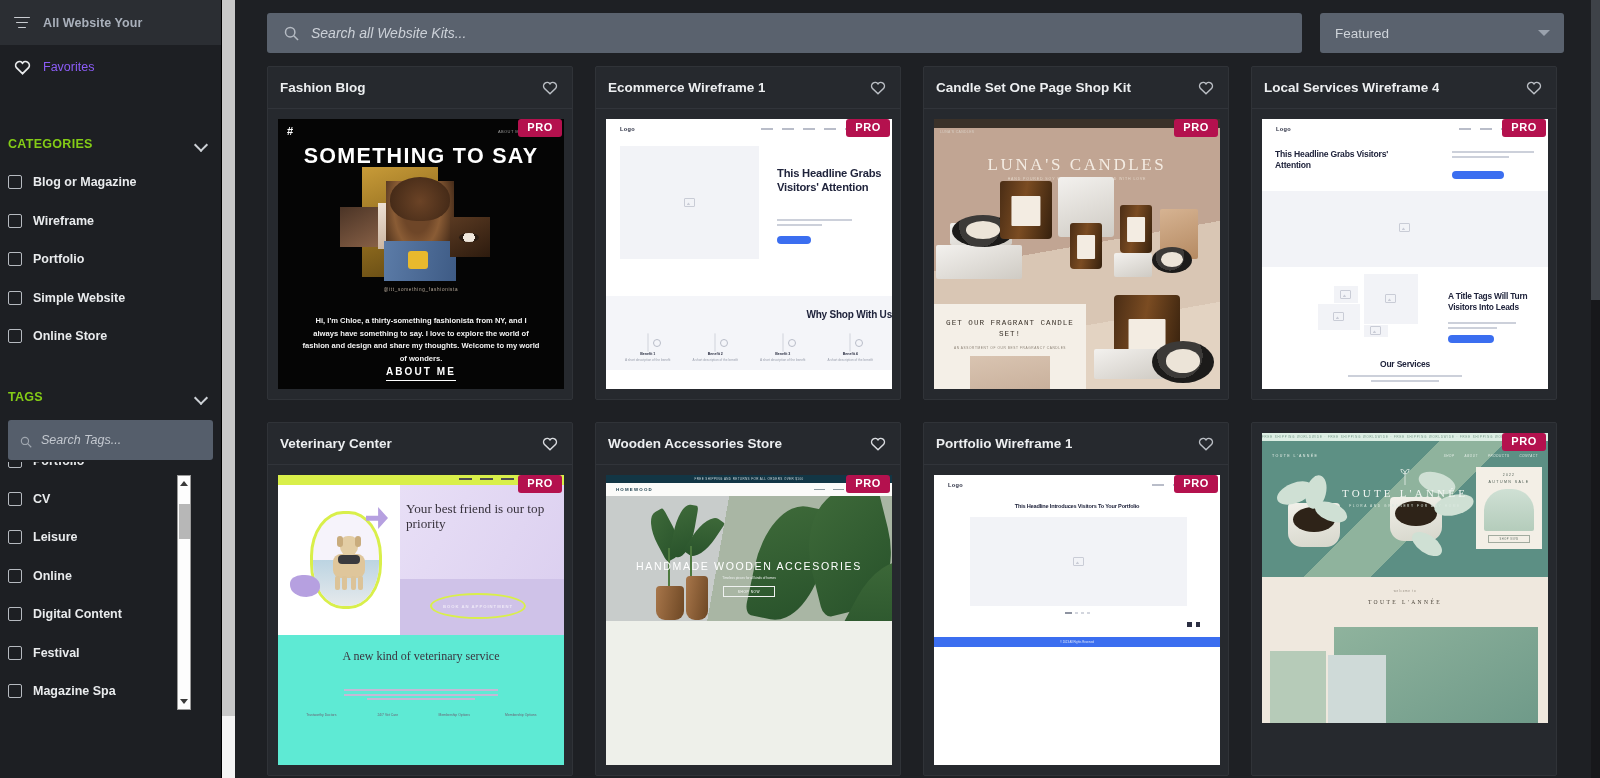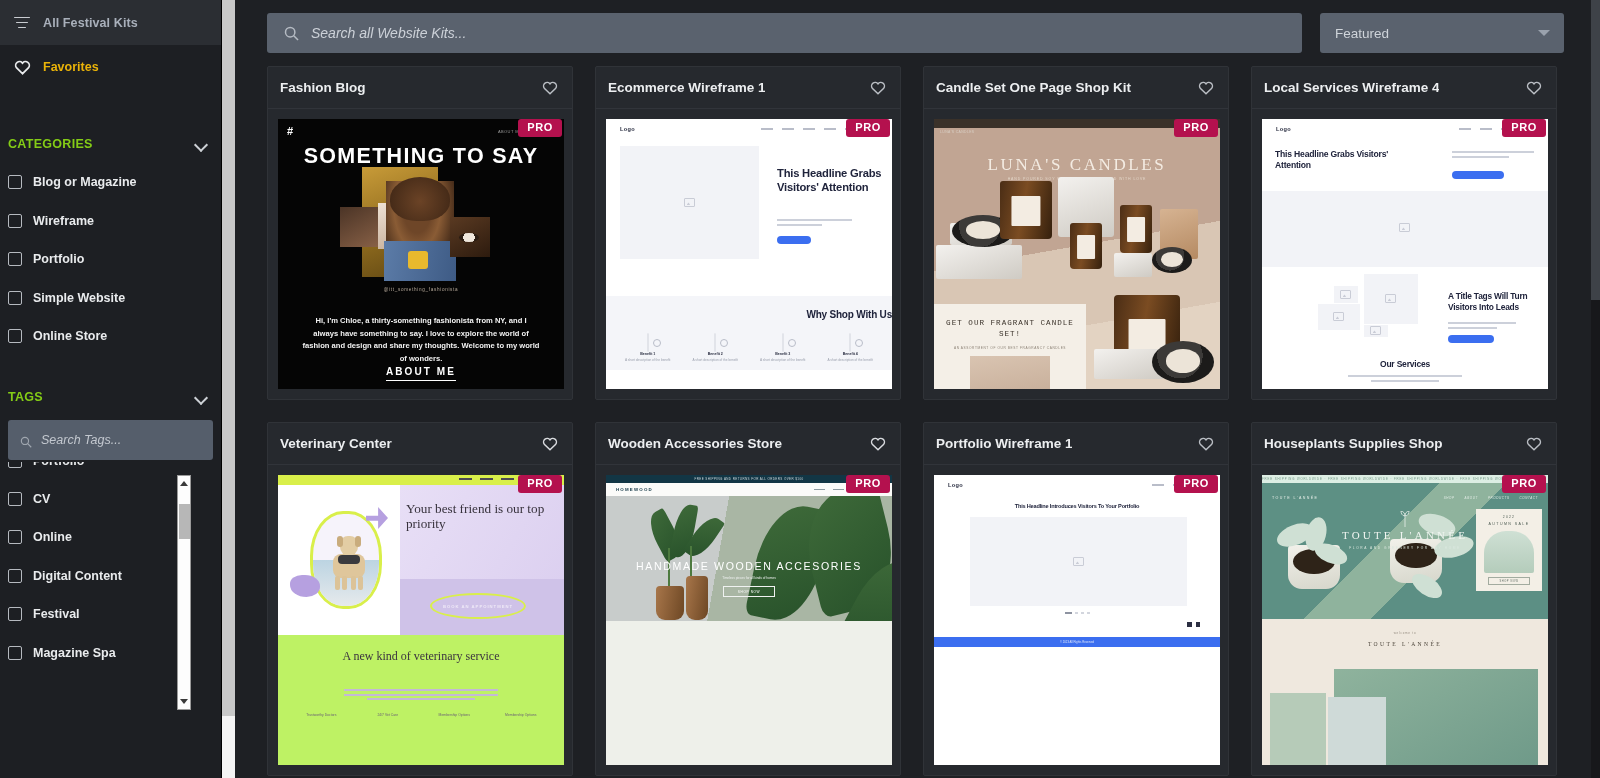--- a/index.html
+++ b/index.html
@@ -32,21 +32,21 @@
   .filter-icon i:nth-child(1) { width: 16px; }
   .filter-icon i:nth-child(2) { width: 12px; }
   .filter-icon i:nth-child(3) { width: 8px; }
   .sb-top-label { font-size: 12.5px; font-weight: bold; color: #a9b0bb; letter-spacing: .1px; }
 
   .sb-fav {
     height: 44px; display: flex; align-items: center;
     padding: 0 14px; gap: 12px; cursor: pointer;
   }
   .heart-sb { width: 17px; height: 16px; flex: 0 0 17px; }
-  .sb-fav-label { font-size: 12.5px; font-weight: bold; color: #eab308; }
+  .sb-fav-label { font-size: 12.5px; font-weight: normal; color: #8b5cf6; }
 
   .sb-section {
     display: flex; align-items: center; justify-content: space-between;
     padding: 0 13px 0 8px;
     height: 38px; cursor: pointer;
   }
   .sb-section-title { font-size: 12.5px; font-weight: bold; color: #84cc16; letter-spacing: .3px; }
   .chev { width: 13px; height: 8px; position: relative; }
   .chev::before {
     content: ""; position: absolute; left: 1px; top: 0px;
@@ -279,21 +279,21 @@
   .vt-dog .bd { position: absolute; left: 4px; top: 22px; width: 32px; height: 24px; border-radius: 8px; background: #dfc69b; }
   .vt-dog .hd { position: absolute; left: 11px; top: 4px; width: 18px; height: 20px; border-radius: 8px 8px 9px 9px; background: #e3cda4; }
   .vt-dog .e1,.vt-dog .e2 { position: absolute; top: 4px; width: 6px; height: 11px; border-radius: 4px; background: #c9ac7d; }
   .vt-dog .e1 { left: 8px; } .vt-dog .e2 { left: 26px; }
   .vt-dog .lg1,.vt-dog .lg2,.vt-dog .lg3,.vt-dog .lg4 { position: absolute; top: 44px; width: 5px; height: 14px; background: #dcc398; border-radius: 2px; }
   .vt-dog .lg1{left:6px}.vt-dog .lg2{left:13px}.vt-dog .lg3{left:22px}.vt-dog .lg4{left:29px}
   .vt-dog .hn { position: absolute; left: 9px; top: 23px; width: 22px; height: 9px; border-radius: 4px; background: #3a3a3e; }
   .vt-arrow { position: absolute; left: 88px; top: 32px; width: 22px; height: 22px; background: #b6a0e0;
               clip-path: polygon(0 40%,55% 40%,55% 0,100% 50%,55% 100%,55% 62%,0 62%); }
   .vt-splat { position: absolute; left: 12px; top: 100px; width: 30px; height: 22px; border-radius: 40% 50% 45% 55%; background: #b6a0e0; }
-  .vt-bot { position: absolute; left: 0; right: 0; top: 160px; bottom: 0; background: #bef264; }
+  .vt-bot { position: absolute; left: 0; right: 0; top: 160px; bottom: 0; background: #5eead4; }
   .vt-b-h { position: absolute; left: 0; right: 0; top: 14px; text-align: center; color: #3b343f;
             font-family: "Liberation Serif", serif; font-size: 12px; line-height: 1.25; }
   .vt-b-p { position: absolute; left: 66px; right: 66px; top: 54px; }
   .vt-b-p i { display: block; height: 2px; background: #c4b9d6; margin-bottom: 2.6px; }
   .vt-icons { position: absolute; left: 0; right: 0; top: 78px; display: flex; justify-content: space-around; padding: 0 10px; }
   .vt-ic { width: 56px; text-align: center; }
   .vt-ic .g { width: 18px; height: 16px; margin: 0 auto 6px; background: #a392cf; }
   .vt-ic .l { font-size: 3.4px; color: #6b6274; }
 
   
@@ -371,21 +371,21 @@
 <div class="app">
 
   <aside class="sidebar">
 
     <div class="sb-top">
       <span class="filter-icon">
           <i></i>
           <i></i>
           <i></i>
         </span>
-      <span class="sb-top-label">All Festival Kits</span>
+      <span class="sb-top-label">All Website Your</span>
     </div>
 
     <div class="sb-fav">
       <span class="heart-sb">
         <svg viewBox="0 0 24 22" width="17" height="16">
             <path d="M12 20.5 3.4 12A5.3 5.3 0 0 1 12 5.6 5.3 5.3 0 0 1 20.6 12z" fill="none" stroke="#e9ebed" stroke-width="2.4"></path>
           </svg>
       </span>
       <span class="sb-fav-label">Favorites</span>
     </div>
@@ -437,20 +437,24 @@
       <div class="tag-cut">
         <div class="chk-row">
           <span class="chk"></span>
           <span class="chk-label">Portfolio</span>
         </div>
       </div>
       <div class="tag-list">
         <div class="chk-row">
           <span class="chk"></span>
           <span class="chk-label">CV</span>
+        </div>
+        <div class="chk-row">
+          <span class="chk"></span>
+          <span class="chk-label">Leisure</span>
         </div>
         <div class="chk-row">
           <span class="chk"></span>
           <span class="chk-label">Online</span>
         </div>
         <div class="chk-row">
           <span class="chk"></span>
           <span class="chk-label">Digital Content</span>
         </div>
         <div class="chk-row">
@@ -848,28 +852,20 @@
                   <i></i>
                   <i></i>
                 </span>
               <div class="pf-foot">© 2023 All Rights Reserved</div>
             </div>
           </div>
         </div>
       </div>
 
       <div class="card row2">
-        <div class="card-head">
-          <span class="card-title">Houseplants Supplies Shop</span>
-          <span class="heart-card">
-            <svg viewBox="0 0 24 22" width="16" height="15">
-                <path d="M12 20.5 3.4 12A5.3 5.3 0 0 1 12 5.6 5.3 5.3 0 0 1 20.6 12z" fill="none" stroke="#b9bdc3" stroke-width="2.2"></path>
-              </svg>
-          </span>
-        </div>
         <div class="thumb-wrap">
           <span class="pro">PRO</span>
           <div class="thumb">
             <div class="tn" style="background:#efe8de">
               <div class="hp-ticker">FREE SHIPPING WORLDWIDE · FREE SHIPPING WORLDWIDE · FREE SHIPPING WORLDWIDE · FREE SHIPPING WORLDWIDE</div>
               <div class="hp-hero">
                 <span class="pot" style="left:26px;top:62px;width:52px;height:44px">
                     <span class="soil"></span>
                   </span>
                 <span class="succ" style="left:14px;top:42px;width:38px;height:20px;transform:rotate(-22deg)"></span>

